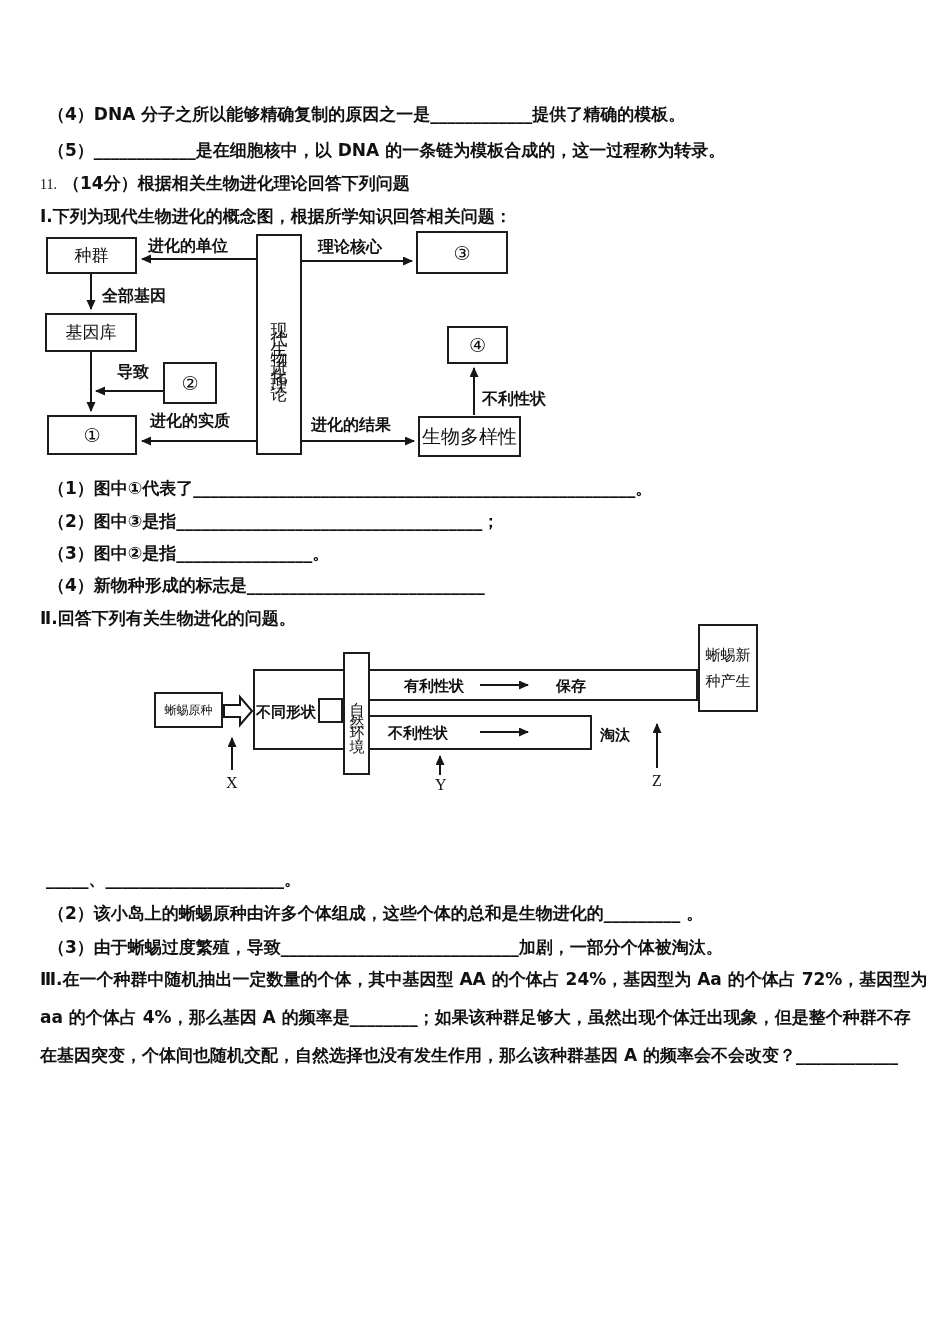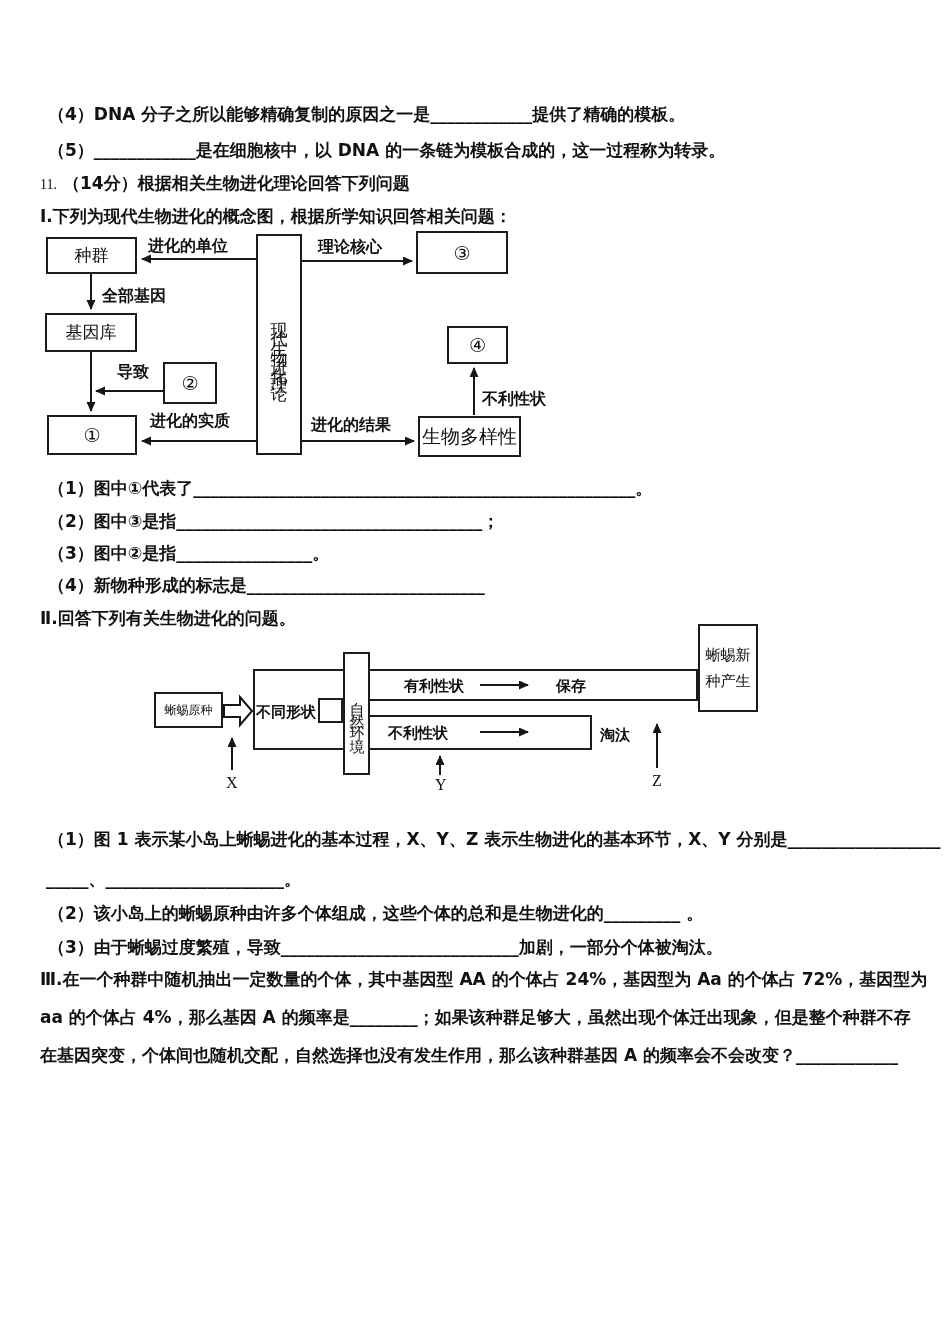--- a/index.html
+++ b/index.html
@@ -49,21 +49,20 @@
 
   <div class="line" style="left:40px; top:205px;">Ⅰ.下列为现代生物进化的概念图，根据所学知识回答相关问题：</div>
 
   <div class="line" style="left:48px; top:477px;">（1）图中①代表了____________________________________________________。</div>
   <div class="line" style="left:48px; top:510px;">（2）图中③是指____________________________________；</div>
   <div class="line" style="left:48px; top:542px;">（3）图中②是指________________。</div>
   <div class="line" style="left:48px; top:574px;">（4）新物种形成的标志是____________________________</div>
 
   <div class="line" style="left:40px; top:607px;">Ⅱ.回答下列有关生物进化的问题。</div>
 
-  <div class="line" style="left:48px; top:828px;">（1）图 1 表示某小岛上蜥蜴进化的基本过程，X、Y、Z 表示生物进化的基本环节，X、Y 分别是__________________</div>
   <div class="line" style="left:46px; top:868px;">_____、_____________________。</div>
   <div class="line" style="left:48px; top:902px;">（2）该小岛上的蜥蜴原种由许多个体组成，这些个体的总和是生物进化的_________ 。</div>
   <div class="line" style="left:48px; top:936px;">（3）由于蜥蜴过度繁殖，导致____________________________加剧，一部分个体被淘汰。</div>
 
   <div class="line" style="left:40px; top:968px;">Ⅲ.在一个种群中随机抽出一定数量的个体，其中基因型 AA 的个体占 24%，基因型为 Aa 的个体占 72%，基因型为</div>
   <div class="line" style="left:40px; top:1006px;">aa 的个体占 4%，那么基因 A 的频率是________；如果该种群足够大，虽然出现个体迁出现象，但是整个种群不存</div>
   <div class="line" style="left:40px; top:1044px;">在基因突变，个体间也随机交配，自然选择也没有发生作用，那么该种群基因 A 的频率会不会改变？____________</div>
 
 
   <div class="dbox" style="left:46px;  top:237px; width:91px;  height:37px;">种群</div>

